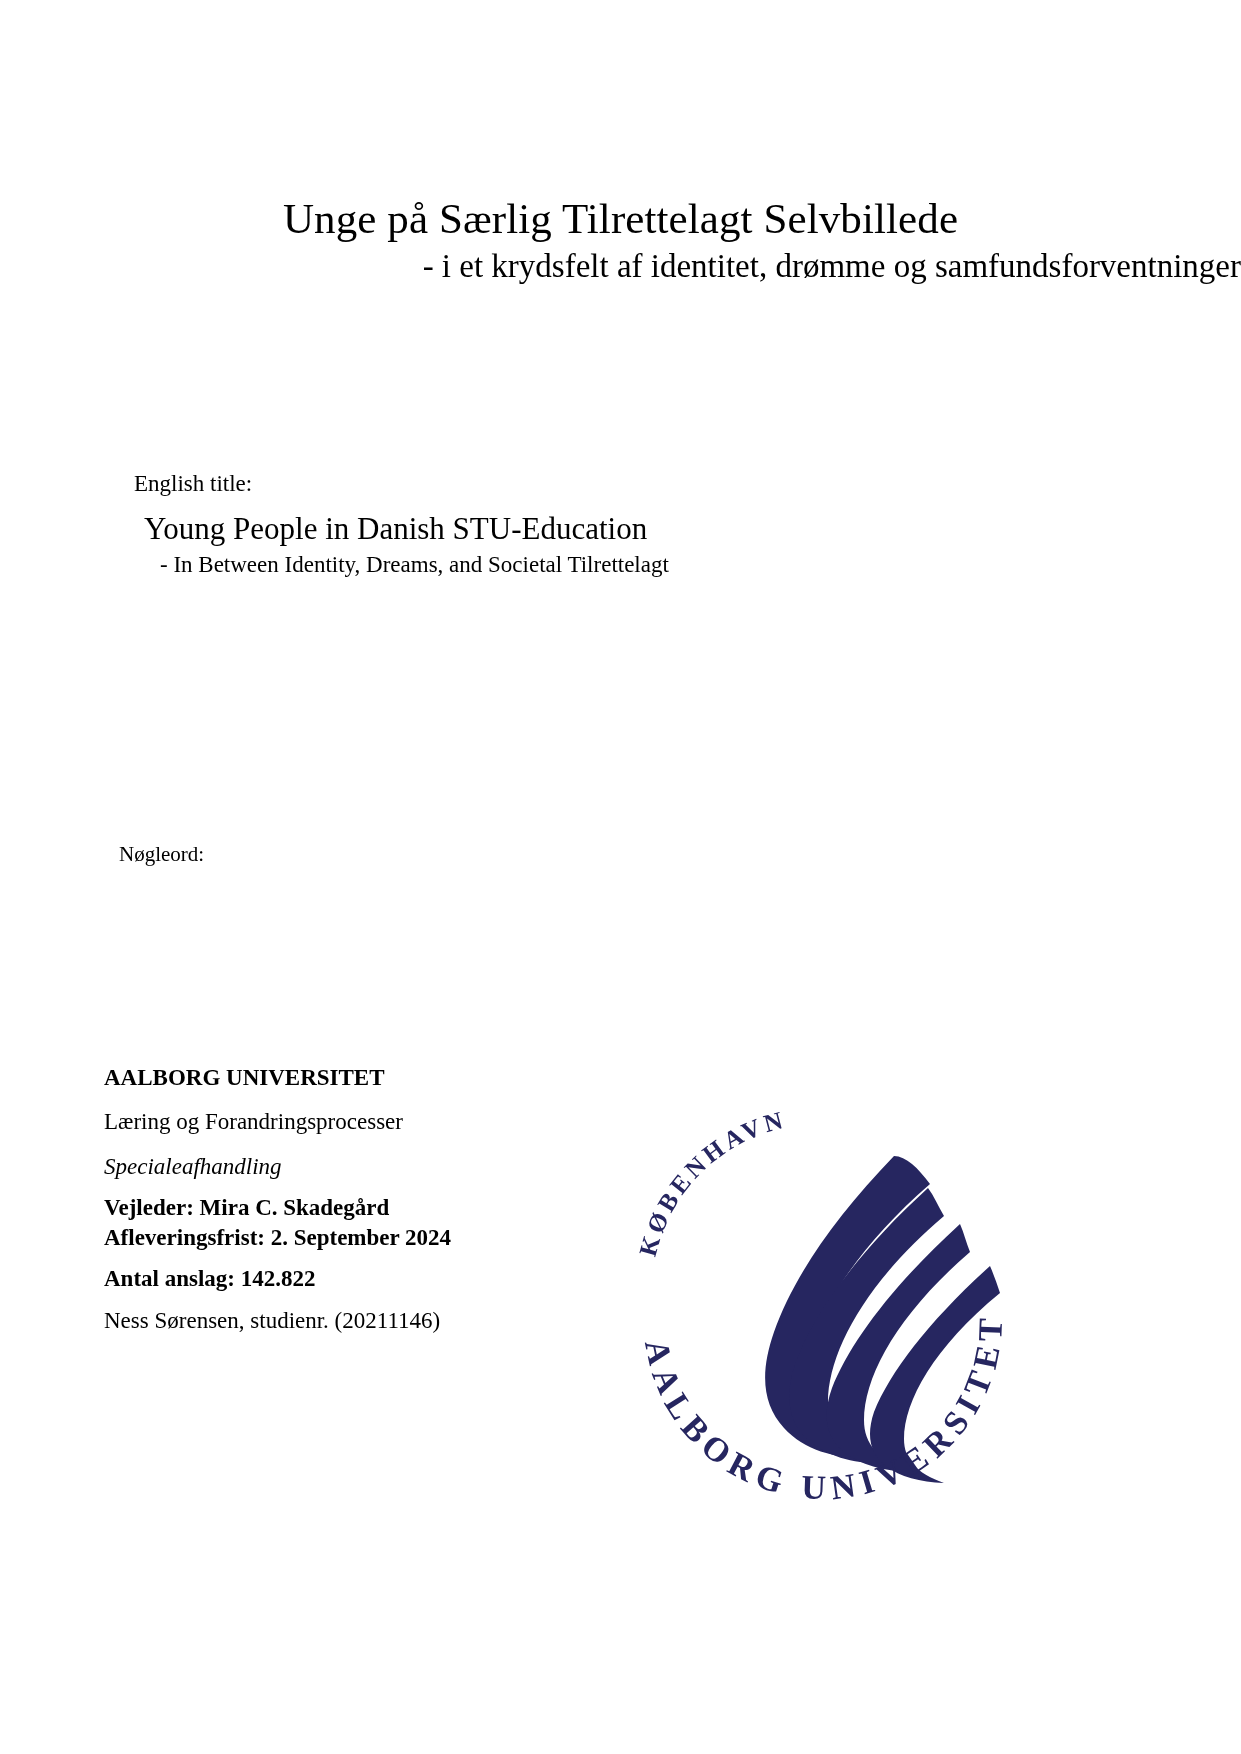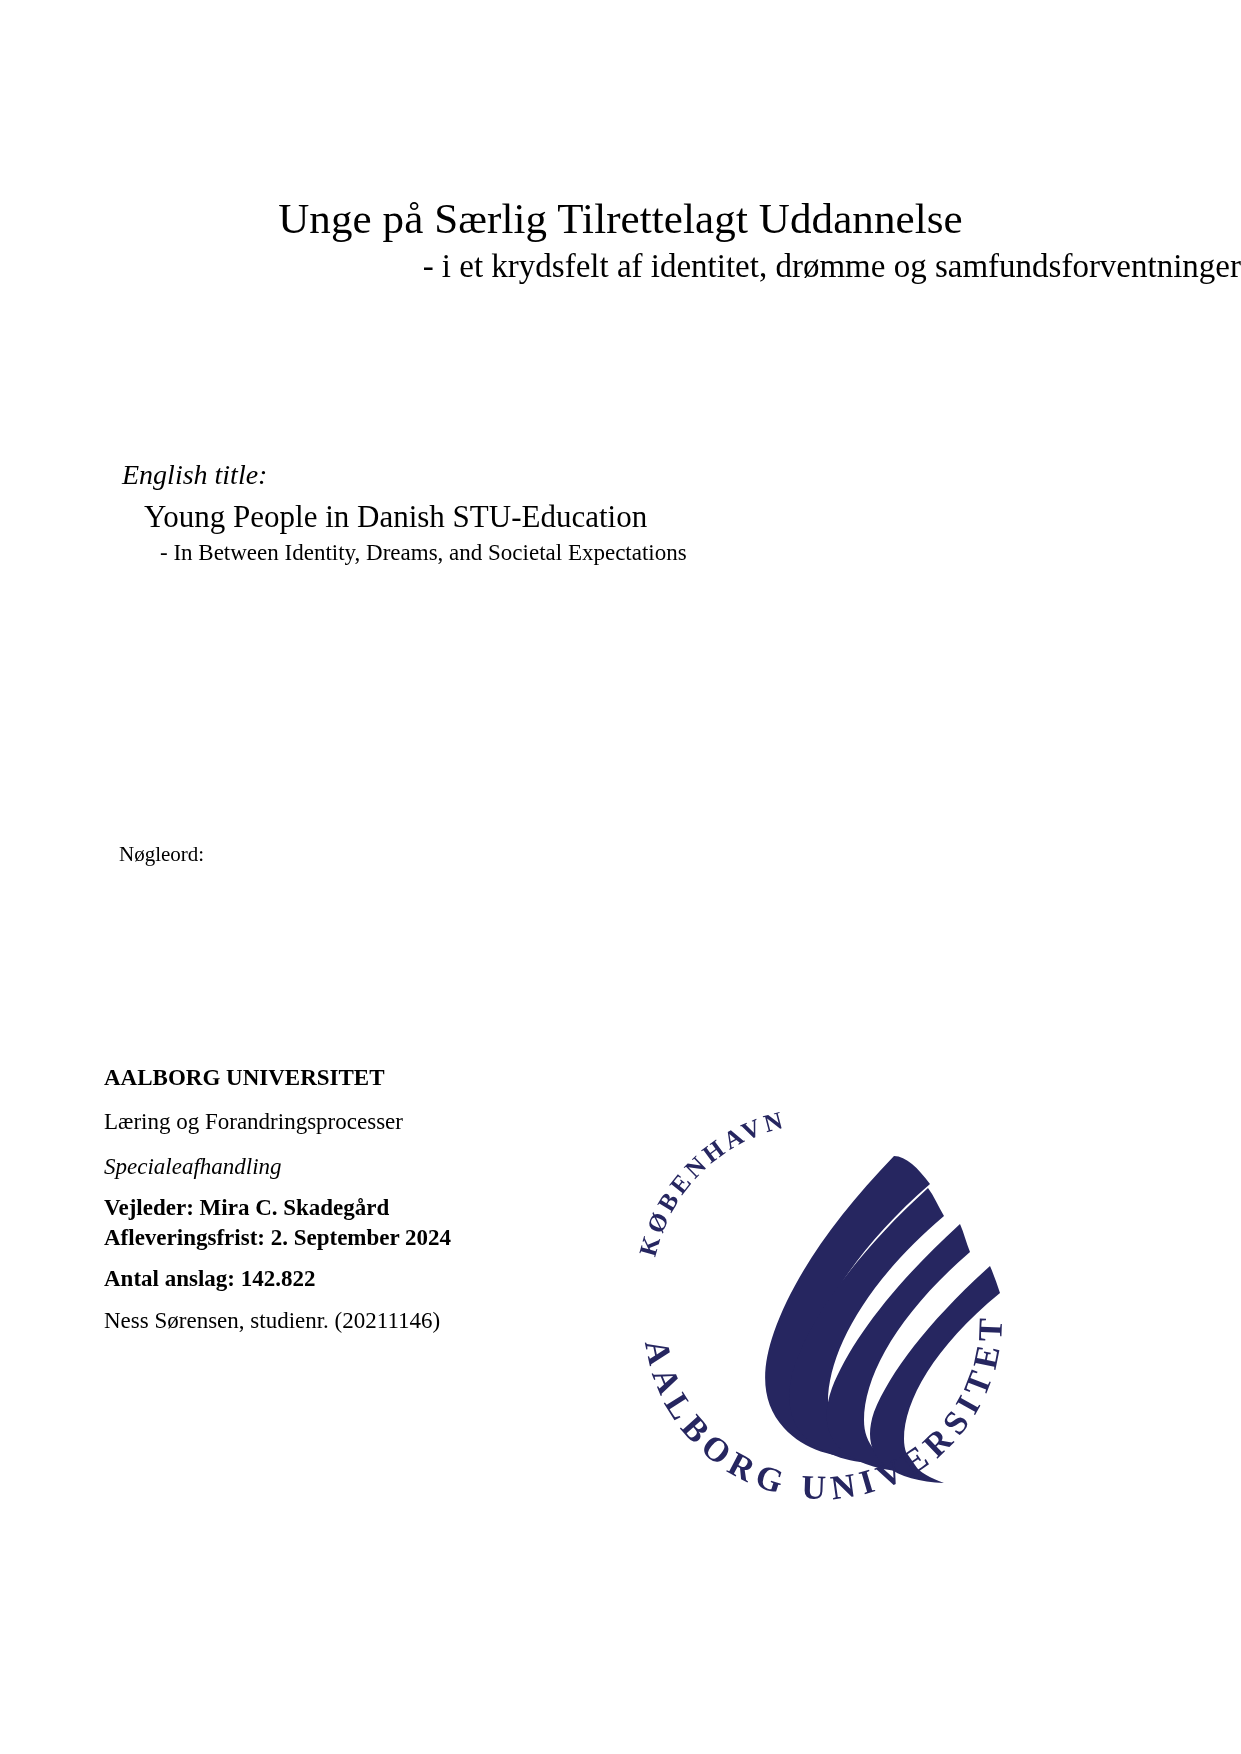--- a/index.html
+++ b/index.html
@@ -46,24 +46,23 @@
   }
 
   
   .english-block {
     position: absolute;
     left: 122px;
     top: 458px;
     width: 900px;
   }
   .english-label {
-    font-style: italic;
-    font-size: 28px;
+    font-size: 23px;
     line-height: 1.2;
-    margin: 0;
+    margin: 12px;
   }
   .english-title {
     font-size: 31px;
     line-height: 1.2;
     margin: 6px 0 0 22px;
   }
   .english-subtitle {
     font-size: 23px;
     line-height: 1.2;
     margin: 4px 0 0 38px;
@@ -118,28 +117,28 @@
     height: 440px;
   }
   .logo svg { display: block; width: 100%; height: 100%; }
 </style>
 </head>
 <body>
 
 <div class="page">
 
   <div class="title-block">
-    <h1 class="main-title">Unge på Særlig Tilrettelagt Uddannelse</h1>
+    <h1 class="main-title">Unge på Særlig Tilrettelagt Selvbillede</h1>
     <p class="main-subtitle">- i et krydsfelt af identitet, drømme og samfundsforventninger</p>
   </div>
 
   <div class="english-block">
     <p class="english-label">English title:</p>
     <p class="english-title">Young People in Danish STU-Education</p>
-    <p class="english-subtitle">- In Between Identity, Dreams, and Societal Expectations</p>
+    <p class="english-subtitle">- In Between Identity, Dreams, and Societal Tilrettelagt</p>
   </div>
 
   <div class="keywords-block">
     <span class="keywords-label">Nøgleord:</span>
   </div>
 
   <div class="info-block">
     <div class="info-line b">AALBORG UNIVERSITET</div>
     <div class="info-line gap-lg">Læring og Forandringsprocesser</div>
     <div class="info-line i gap-lg">Specialeafhandling</div>

